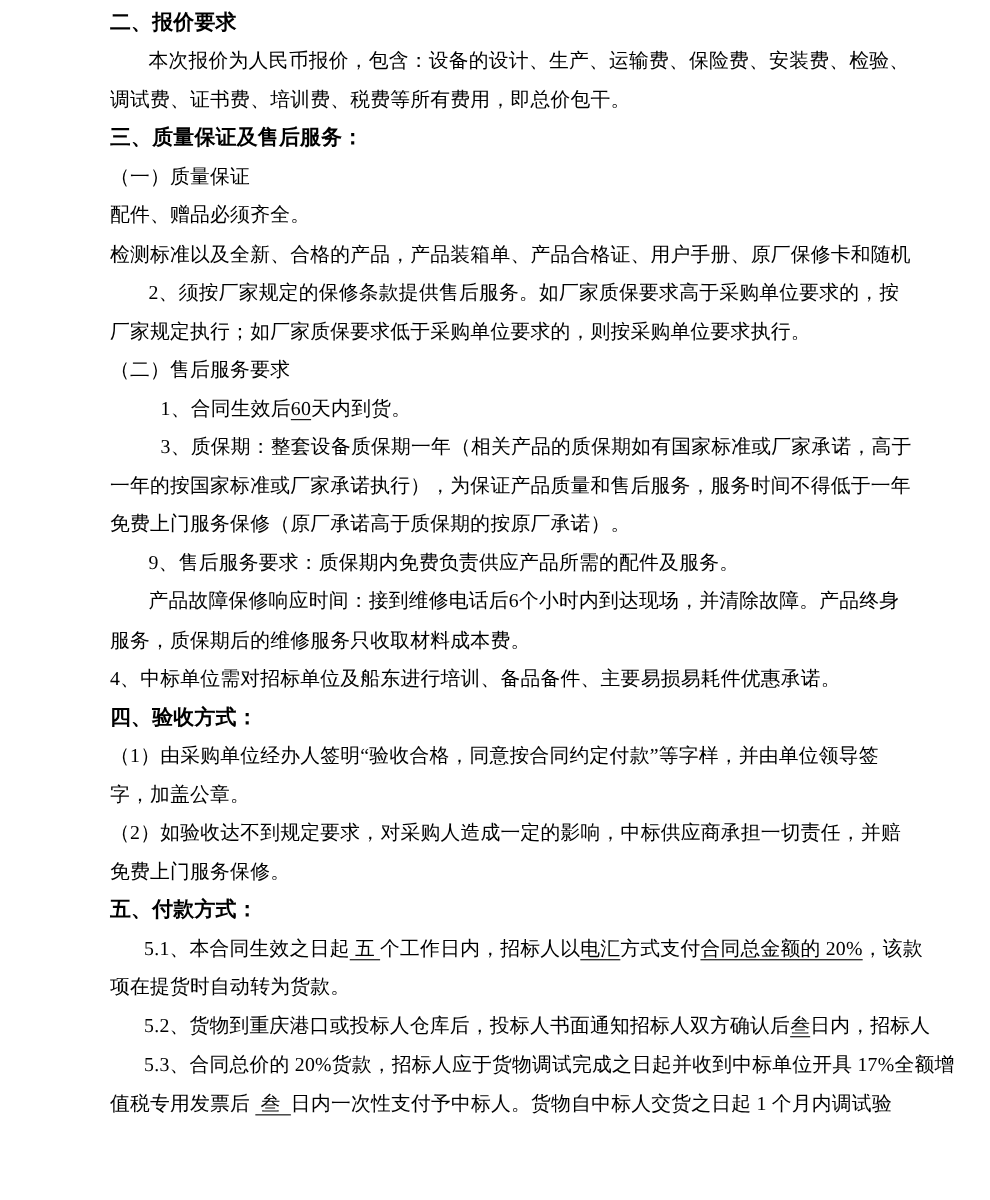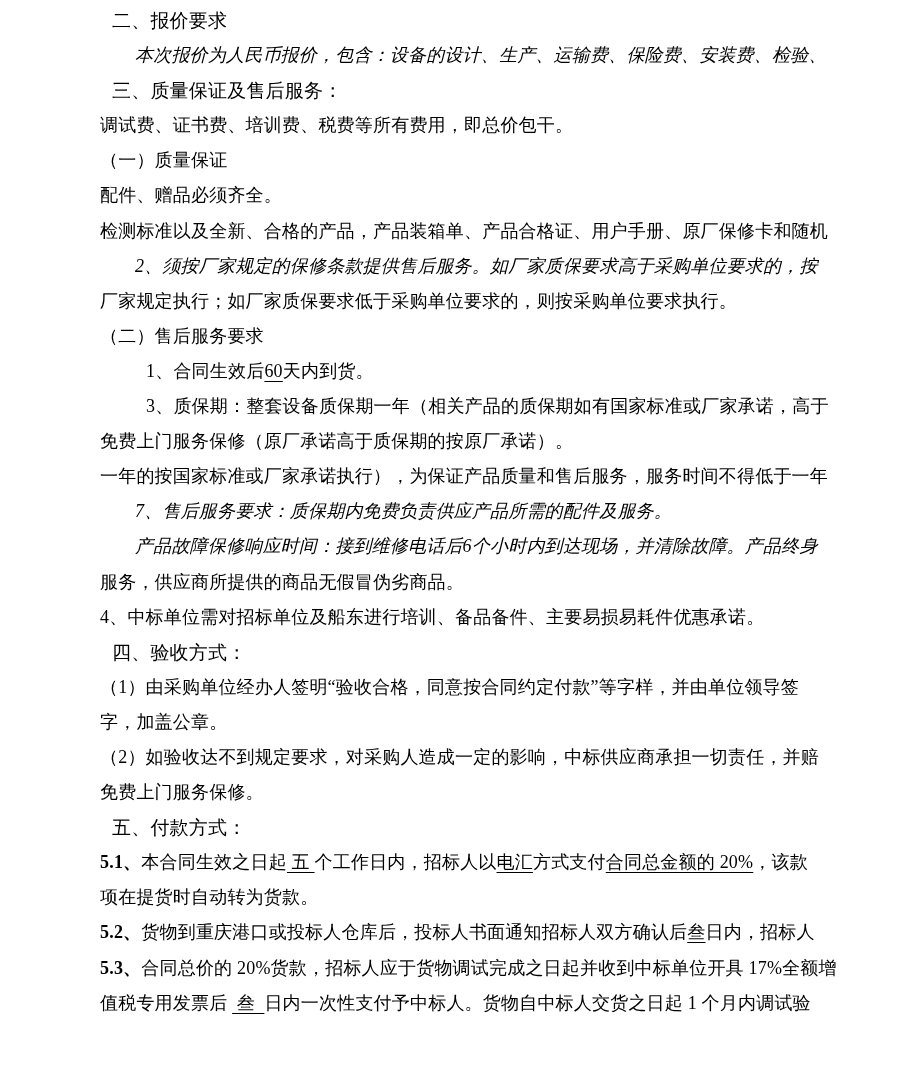--- a/index.html
+++ b/index.html
@@ -24,56 +24,55 @@
   }
   .line {
     height: 35.1px;
     line-height: 35.1px;
     font-size: 18px;
     white-space: pre;
     letter-spacing: 0.2px;
   }
   .line.heading {
     font-family: "Liberation Sans", "DejaVu Sans", sans-serif;
-    font-weight: normal;
+    font-weight: bold;
     font-size: 19px;
-    margin-left: 12px;
   }
   .indent-0 { padding-left: 0; }
-  .indent-1 { padding-left: 35px; font-style: italic; }
+  .indent-1 { padding-left: 35px; }
   .indent-2 { padding-left: 46px; }
   .u {
     text-decoration: underline;
     text-decoration-thickness: 1px;
     text-underline-offset: 4px;
   }
-  .b { font-weight: bold; }
+  .b { font-weight: normal; margin-left: 31px; }
 </style>
 </head>
 <body>
 
 <div class="page">
   <div class="doc">
       <div class="line heading indent-0"><span>二、报价要求</span></div>
       <div class="line body indent-1"><span>本次报价为人民币报价，包含：设备的设计、生产、运输费、保险费、安装费、检验、</span></div>
+      <div class="line body indent-0"><span>调试费、证书费、培训费、税费等所有费用，即总价包干。</span></div>
       <div class="line heading indent-0"><span>三、质量保证及售后服务：</span></div>
-      <div class="line body indent-0"><span>调试费、证书费、培训费、税费等所有费用，即总价包干。</span></div>
       <div class="line body indent-0"><span>（一）质量保证</span></div>
       <div class="line body indent-0"><span>配件、赠品必须齐全。</span></div>
       <div class="line body indent-0"><span>检测标准以及全新、合格的产品，产品装箱单、产品合格证、用户手册、原厂保修卡和随机</span></div>
       <div class="line body indent-1"><span>2、须按厂家规定的保修条款提供售后服务。如厂家质保要求高于采购单位要求的，按</span></div>
       <div class="line body indent-0"><span>厂家规定执行；如厂家质保要求低于采购单位要求的，则按采购单位要求执行。</span></div>
       <div class="line body indent-0"><span>（二）售后服务要求</span></div>
       <div class="line body indent-2"><span>1、合同生效后</span><span class="u">60</span><span>天内到货。</span></div>
       <div class="line body indent-2"><span>3、质保期：整套设备质保期一年（相关产品的质保期如有国家标准或厂家承诺，高于</span></div>
+      <div class="line body indent-0"><span>一年的按国家标准或厂家承诺执行），为保证产品质量和售后服务，服务时间不得低于一年</span></div>
       <div class="line body indent-0"><span>免费上门服务保修（原厂承诺高于质保期的按原厂承诺）。</span></div>
-      <div class="line body indent-0"><span>一年的按国家标准或厂家承诺执行），为保证产品质量和售后服务，服务时间不得低于一年</span></div>
-      <div class="line body indent-1"><span>7、售后服务要求：质保期内免费负责供应产品所需的配件及服务。</span></div>
+      <div class="line body indent-1"><span>9、售后服务要求：质保期内免费负责供应产品所需的配件及服务。</span></div>
       <div class="line body indent-1"><span>产品故障保修响应时间：接到维修电话后6个小时内到达现场，并清除故障。产品终身</span></div>
-      <div class="line body indent-0"><span>服务，供应商所提供的商品无假冒伪劣商品。</span></div>
+      <div class="line body indent-0"><span>服务，质保期后的维修服务只收取材料成本费。</span></div>
       <div class="line body indent-0"><span>4、中标单位需对招标单位及船东进行培训、备品备件、主要易损易耗件优惠承诺。</span></div>
       <div class="line heading indent-0"><span>四、验收方式：</span></div>
       <div class="line body indent-0"><span>（1）由采购单位经办人签明“验收合格，同意按合同约定付款”等字样，并由单位领导签</span></div>
       <div class="line body indent-0"><span>字，加盖公章。</span></div>
       <div class="line body indent-0"><span>（2）如验收达不到规定要求，对采购人造成一定的影响，中标供应商承担一切责任，并赔</span></div>
       <div class="line body indent-0"><span>免费上门服务保修。</span></div>
       <div class="line heading indent-0"><span>五、付款方式：</span></div>
       <div class="line body indent-0"><span class="b">5.1、</span><span>本合同生效之日起</span><span class="u"> 五 </span><span>个工作日内，招标人以</span><span class="u">电汇</span><span>方式支付</span><span class="u">合同总金额的 20%</span><span>，该款</span></div>
       <div class="line body indent-0"><span>项在提货时自动转为货款。</span></div>
       <div class="line body indent-0"><span class="b">5.2、</span><span>货物到重庆港口或投标人仓库后，投标人书面通知招标人双方确认后</span><span class="u">叁</span><span>日内，招标人</span></div>

